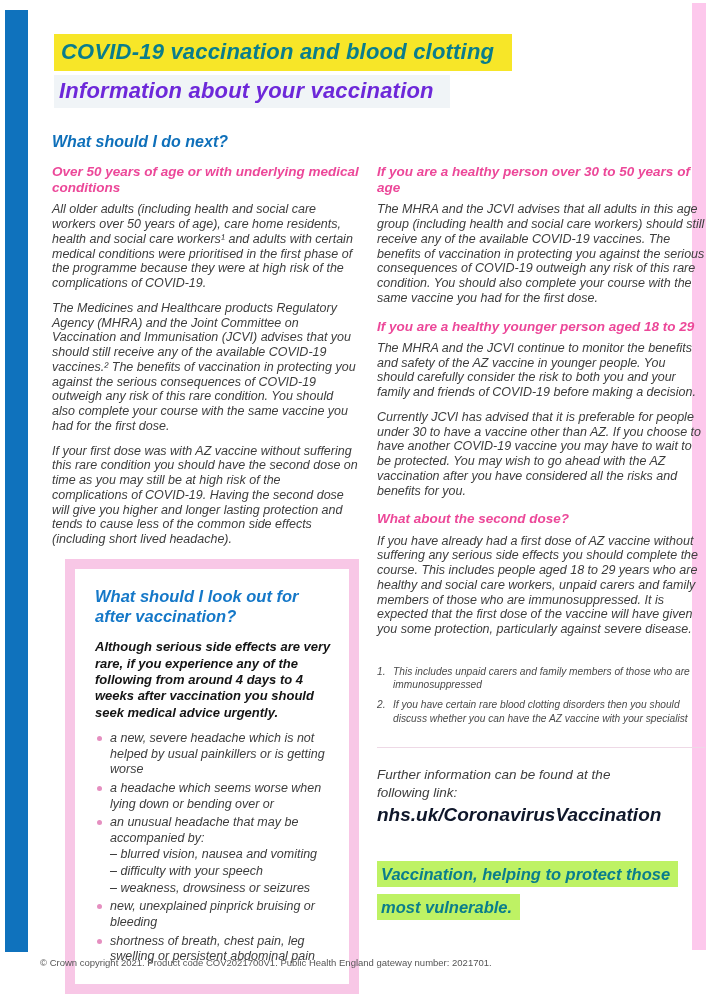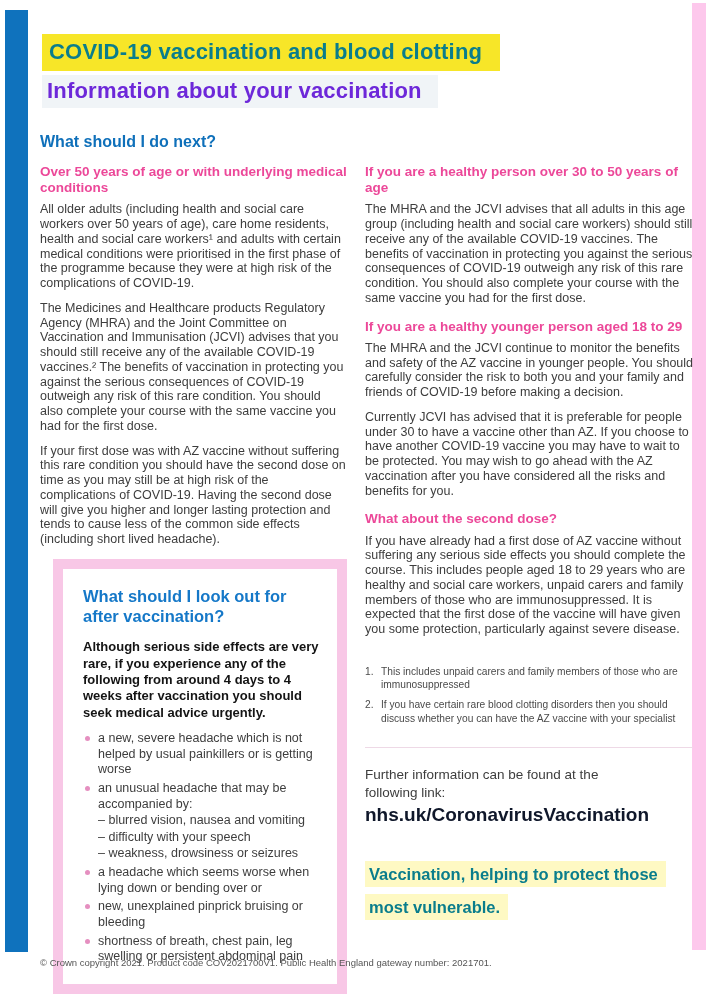--- a/index.html
+++ b/index.html
@@ -17,21 +17,21 @@
     left: 5px; top: 10px;
     width: 23px; height: 942px;
     background: #0f72bd;
   }
   .pink-bar {
     position: absolute;
     right: 0; top: 3px;
     width: 14px; height: 947px;
     background: #fdc8ec;
   }
-  .content { position: relative; padding: 30px 20px 0 40px; }
+  .content { position: relative; padding: 30px 20px 0 52px; font-style: italic; }
   h1, h2, h3, h4, p { margin: 0; }
   .title-line { margin: 0 0 4px 2px; }
   .hl-yellow {
     display: inline-block;
     background: #f7e628;
     color: #0a7d8c;
     font-size: 22px;
     font-weight: bold;
     padding: 5px 18px 6px 7px;
     letter-spacing: 0.2px;
@@ -132,21 +132,21 @@
   }
   .link {
     font-size: 19px;
     font-weight: bold;
     color: #0f172a;
     text-decoration: none;
     display: inline-block;
   }
   .tagline { margin-top: 32px; max-width: 335px; line-height: 2.0; }
   .tag-hl {
-    background: #fef9c3;
+    background: #bef264;
     color: #0a7d8c;
     font-weight: bold;
     font-size: 16.5px;
     padding: 4px 8px 4px 4px;
     -webkit-box-decoration-break: clone;
     box-decoration-break: clone;
   }
   .footer {
     position: absolute;
     left: 40px;
@@ -192,39 +192,39 @@
                   <span>a new, severe headache which is not helped by usual painkillers or is getting worse</span>
                   <div>
                     
                   </div>
                 </div>
               </div>
 
               <div class="bullet-item">
                 <span class="dot"></span>
                 <div class="bullet-body">
+                  <span>a headache which seems worse when lying down or bending over or</span>
+                  <div>
+                    
+                  </div>
+                </div>
+              </div>
+
+              <div class="bullet-item">
+                <span class="dot"></span>
+                <div class="bullet-body">
                   <span>an unusual headache that may be accompanied by:</span>
                   <div>
 
                       <div class="subitem">– blurred vision, nausea and vomiting</div>
 
                       <div class="subitem">– difficulty with your speech</div>
 
                       <div class="subitem">– weakness, drowsiness or seizures</div>
                     </div>
-                </div>
-              </div>
-
-              <div class="bullet-item">
-                <span class="dot"></span>
-                <div class="bullet-body">
-                  <span>a headache which seems worse when lying down or bending over or</span>
-                  <div>
-                    
-                  </div>
                 </div>
               </div>
 
               <div class="bullet-item">
                 <span class="dot"></span>
                 <div class="bullet-body">
                   <span>new, unexplained pinprick bruising or bleeding</span>
                   <div>
                     
                   </div>

